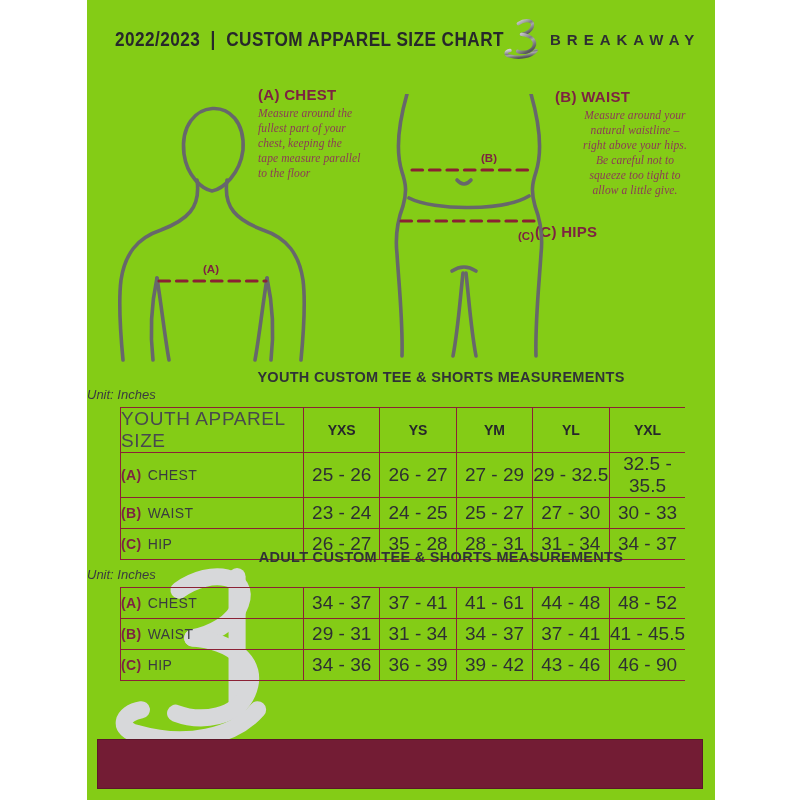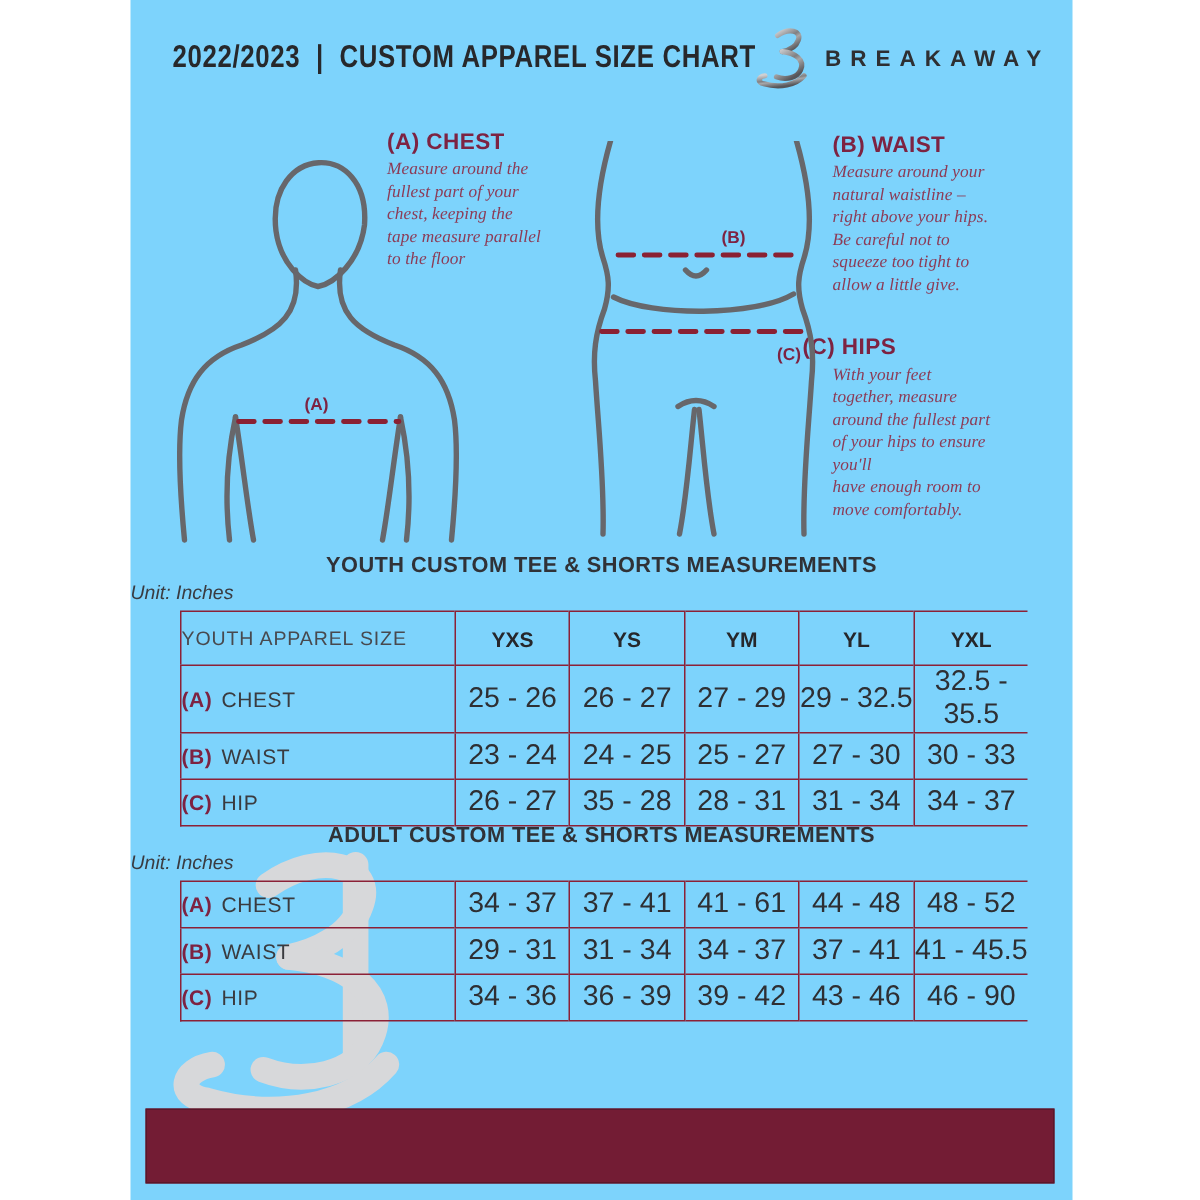--- a/index.html
+++ b/index.html
@@ -2,21 +2,21 @@
 <html><head>
 <meta charset="utf-8">
 <style>
   html,body{margin:0;padding:0;}
   body{
     width:800px;height:800px;background:#ffffff;
     font-family:"Liberation Sans","DejaVu Sans",sans-serif;
     -webkit-font-smoothing:antialiased;
   }
   .canvas{position:relative;width:800px;height:800px;background:#ffffff;overflow:hidden;}
-  .page{position:absolute;left:87px;top:0;width:628px;height:800px;background:#7dd3fc;}
+  .page{position:absolute;left:87px;top:0;width:628px;height:800px;background:#84cc16;}
 
   
   .hdr-title{
     position:absolute;left:28px;top:27px;
     font-size:20px;font-weight:700;color:#27282b;
     letter-spacing:.5px;white-space:pre;
     transform:scale(.86,1.05);transform-origin:left top;
   }
   .brand{
     position:absolute;left:463px;top:31px;
@@ -24,31 +24,31 @@
   }
   .logo-mark{position:absolute;left:413px;top:15px;}
 
   
   .sec-head{position:absolute;font-size:15px;font-weight:700;color:#7d2342;letter-spacing:.3px;}
   .sec-body{
     position:absolute;font-size:11.5px;font-style:italic;color:#8c3b56;
     line-height:15px;white-space:pre-line;letter-spacing:.1px;font-family:Liberation Serif, serif;
   }
   .h-chest{left:171px;top:86px;} .b-chest{left:171px;top:106px;width:160px;}
-  .h-waist{left:468px;top:88px;} .b-waist{left:468px;top:108px;width:160px;}
+  .h-waist{left:468px;top:88px;} .b-waist{left:468px;top:108px;width:160px;text-align:center;}
   .h-hips{left:448px;top:223px;} .b-hips{left:468px;top:243px;width:160px;}
 
   .fig{position:absolute;}
   .fig-upper{left:30px;top:76px;}
   .fig-lower{left:302px;top:94px;}
 
   
   .tbl-title{
     position:absolute;left:0;width:628px;text-align:center;
-    font-size:14.5px;font-weight:700;color:#303237;letter-spacing:.3px;
+    font-size:14.5px;font-weight:700;color:#303237;letter-spacing:.3px;padding-left:40px;
   }
   .tbl-unit{
     position:absolute;left:0;width:506px;
     font-size:13px;font-weight:400;font-style:italic;color:#3a3b40;
   }
   .t-youth-title{top:369px;} .t-youth-unit{top:387px;}
   .t-adult-title{top:549px;} .t-adult-unit{top:567px;}
 
   table.size{
     position:absolute;left:33px;width:565px;
@@ -56,21 +56,21 @@
     border-left:1.5px solid #8c2136;border-bottom:1.5px solid #8c2136;
     background:transparent;
   }
   .tbl-youth{top:407px;} .tbl-adult{top:587px;}
   table.size tr{border-top:1.5px solid #8c2136;}
   table.size td{border-left:1.5px solid #8c2136;padding:0;vertical-align:middle;}
   table.size td:first-child{border-left:none;}
   table.size tr.hrow{height:36px;}
   table.size tr.drow{height:31px;}
   td.label-head{
-    font-size:13px;color:#48494e;letter-spacing:.6px;padding-left:13px;text-align:left;
+    font-size:19px;color:#48494e;letter-spacing:.6px;padding-left:13px;text-align:left;
   }
   td.size-head{font-size:14px;font-weight:700;color:#26272b;text-align:center;}
   td.row-label{padding-left:13px;font-size:14px;color:#3a3b3f;letter-spacing:.4px;}
   td.row-label .pfx{font-weight:700;color:#7d2342;margin-right:6px;}
   td.val{font-size:19px;color:#2e2f33;text-align:center;}
 
   .watermark{position:absolute;left:10px;top:556px;}
 
   .footer-bar{
     position:absolute;left:10px;top:739px;width:606px;height:50px;
@@ -120,27 +120,20 @@
 
     <div class="sec-head h-waist">(B) WAIST</div>
     <div class="sec-body b-waist">Measure around your
 natural waistline –
 right above your hips.
 Be careful not to
 squeeze too tight to
 allow a little give.</div>
 
     <div class="sec-head h-hips">(C) HIPS</div>
-    <div class="sec-body b-hips">With your feet
-together, measure
-around the fullest part
-of your hips to ensure
-you'll
-have enough room to
-move comfortably.</div>
 
     <svg class="fig fig-upper" width="192" height="286" viewBox="0 0 192 286" fill="none" stroke-linecap="round">
       <g stroke="#67676b" stroke-width="3.6">
         <path d="M 67,78 C 60,20 130,16 126,74 C 123,98 106,113 95,115 C 85,113 70,100 67,78"></path>
         <path d="M 80,104 C 84,132 70,144 44,154 C 20,162 8,178 4,204 C 2,220 2,242 6,284"></path>
         <path d="M 110,104 C 106,132 120,144 146,154 C 170,162 182,178 186,204 C 188,220 188,242 184,284"></path>
         <path d="M 40,202 C 34,230 33,258 36,284"></path>
         <path d="M 40,202 C 45,234 48,262 52,284"></path>
         <path d="M 150,202 C 156,230 157,258 154,284"></path>
         <path d="M 150,202 C 145,234 142,262 138,284"></path>

